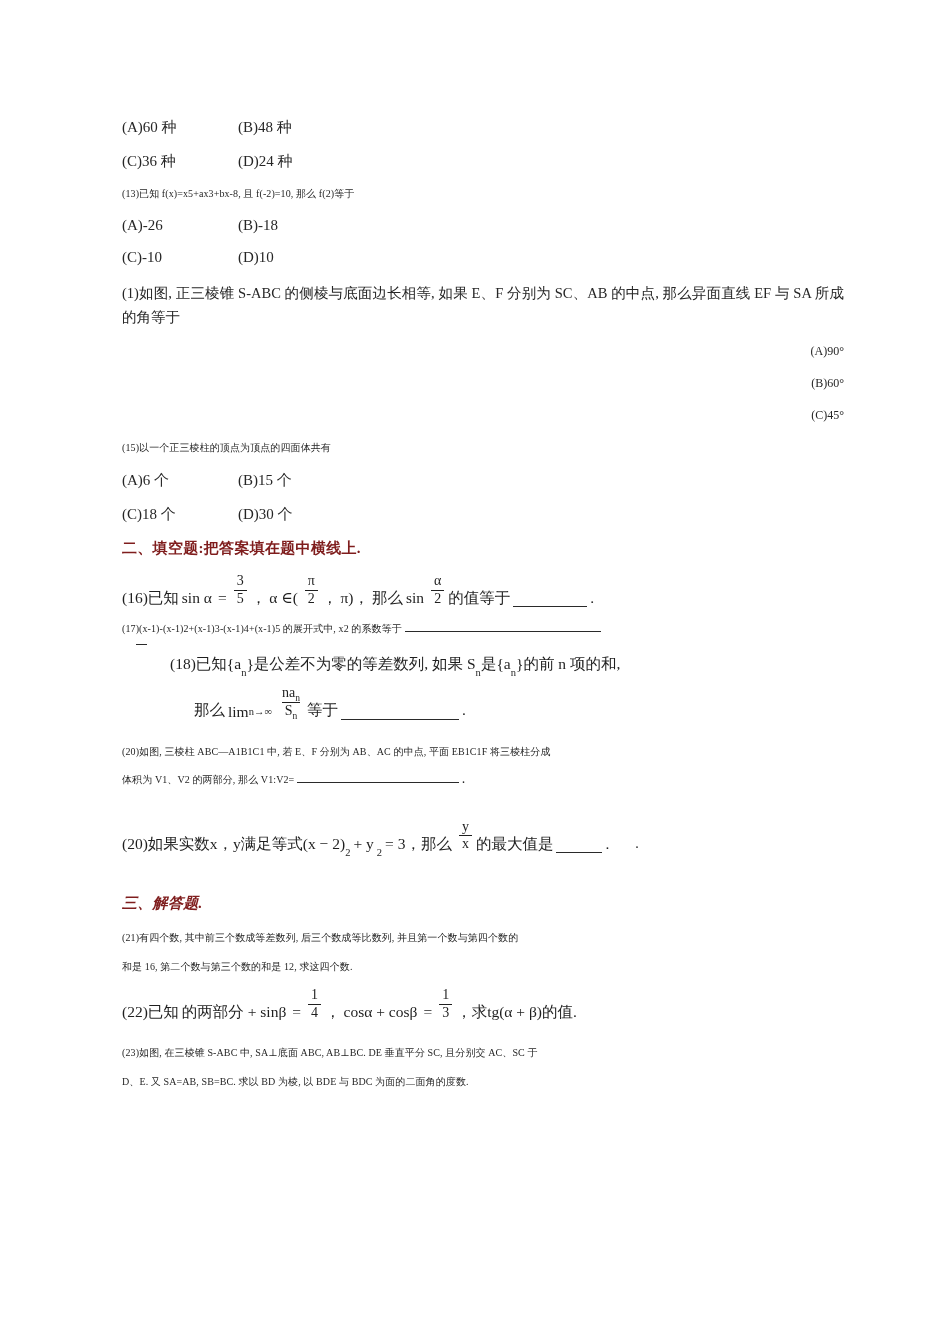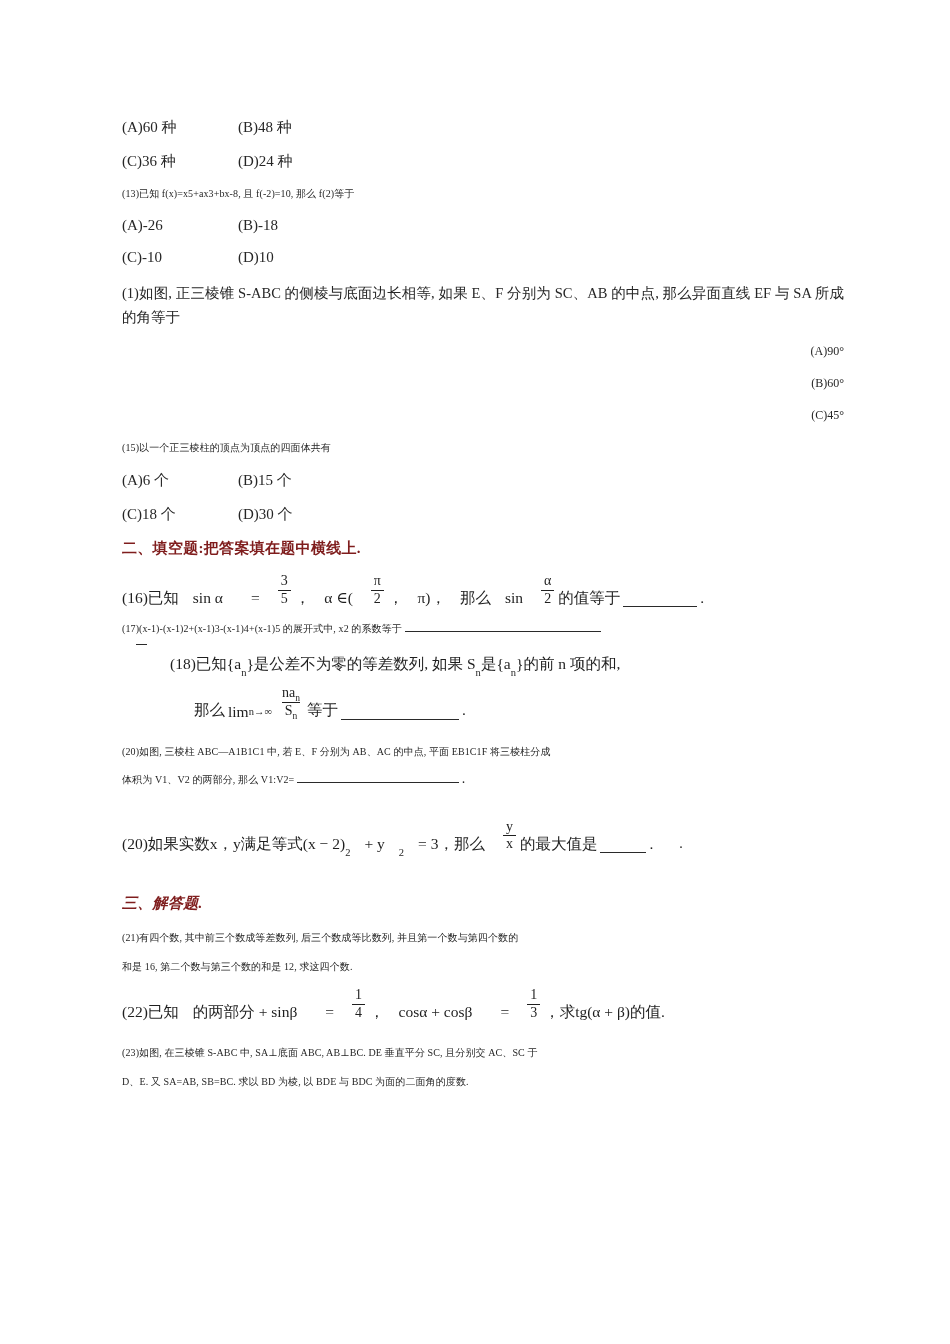--- a/index.html
+++ b/index.html
@@ -80,21 +80,21 @@
     margin: 0 0 14px 0;
     display: flex;
     align-items: flex-end;
     flex-wrap: wrap;
     color: #1f1f1f;
   }
   .mathline.indent { padding-left: 48px; }
   .mathline.indent-lg { padding-left: 72px; }
 
   .mi { font-style: normal; }
-  .op { padding: 0 14px; }
+  .op { padding: 0 3px; }
 
   .frac {
     display: inline-flex;
     flex-direction: column;
     align-items: center;
     vertical-align: middle;
     margin: 0 4px;
     font-size: 14px;
     line-height: 1.05;
     position: relative;

